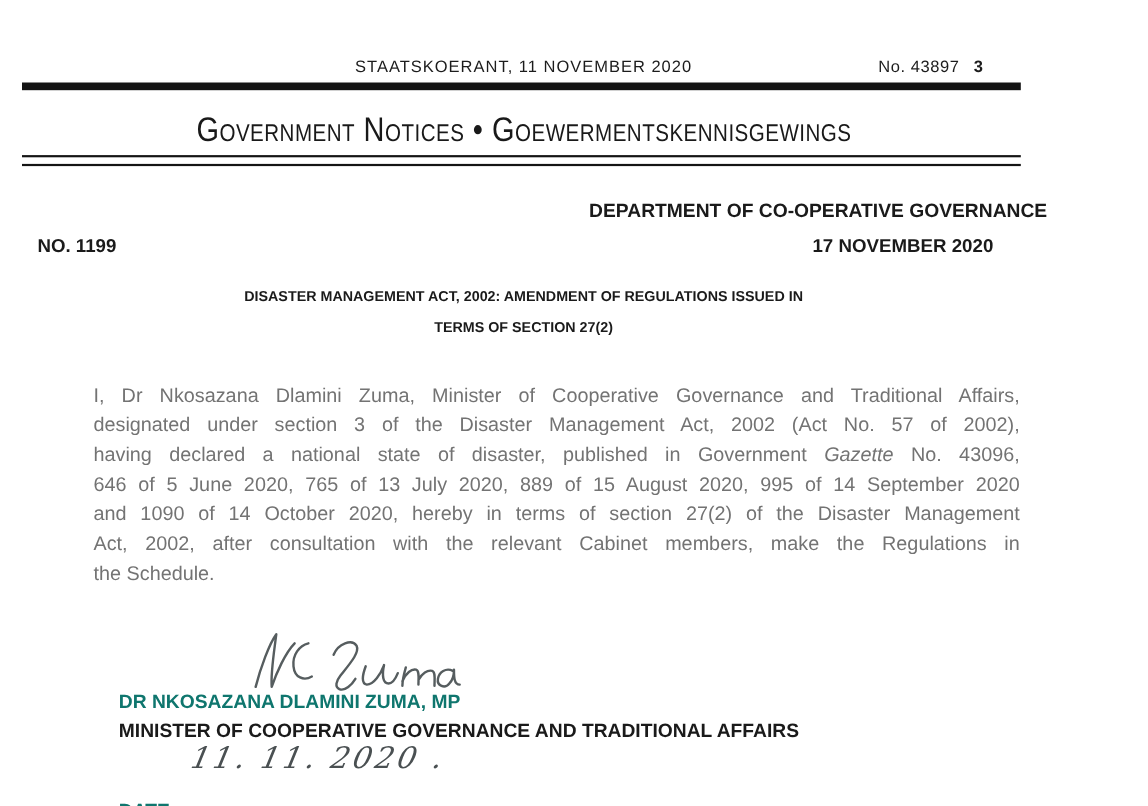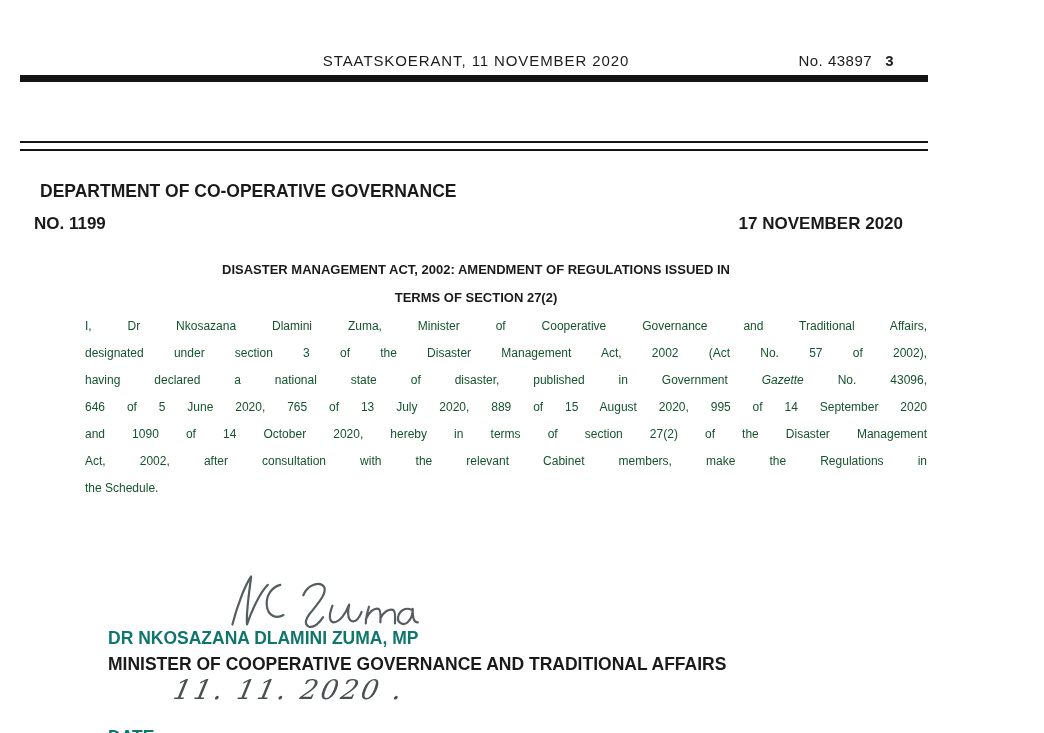--- a/index.html
+++ b/index.html
@@ -62,21 +62,21 @@
     top: 141px; left: 20px; right: 24px;
     height: 9.5px;
     border-top: 2.5px solid #141414;
     border-bottom: 2px solid #141414;
   }
 
   
   .dept {
     position: absolute;
     top: 181px; left: 0; right: 0;
-    text-align: left;
+    text-align: right;
     font-weight: bold;
     font-size: 17.5px;
     color: #1a1a1a;
     padding-left: 40px;
   }
   .notice-row {
     position: absolute;
     top: 214px; left: 34px; right: 49px;
     display: flex;
     justify-content: space-between;
@@ -91,25 +91,25 @@
     text-align: center;
     font-weight: bold;
     font-size: 13px;
     line-height: 27.5px;
     color: #1a1a1a;
   }
 
   
   .body-text {
     position: absolute;
-    top: 313px; left: 85px;
+    top: 346px; left: 85px;
     width: 842px;
-    font-size: 12px;
+    font-size: 18px;
     line-height: 27px;
-    color: #14532d;
+    color: #737373;
   }
   .body-line { text-align: justify; text-align-last: justify; }
   .body-line.last { text-align-last: left; }
   .body-line em { }
 
   
   .sig-svg {
     position: absolute;
     top: 572px; left: 222px;
   }
@@ -169,20 +169,23 @@
 </head>
 <body>
 
 <div class="page">
 
   <div class="header-title">STAATSKOERANT, 11 NOVEMBER 2020</div>
   <div class="header-right"><span>No. 43897</span><span class="page-no">3</span></div>
 
   <div class="rule-thick"></div>
 
+  <div class="banner">
+    <span class="banner-inner">Government Notices • Goewermentskennisgewings</span>
+  </div>
 
   <div class="rule-double"></div>
 
   <div class="dept">DEPARTMENT OF CO-OPERATIVE GOVERNANCE</div>
 
   <div class="notice-row">
     <span>NO. 1199</span>
     <span>17 NOVEMBER 2020</span>
   </div>
 

